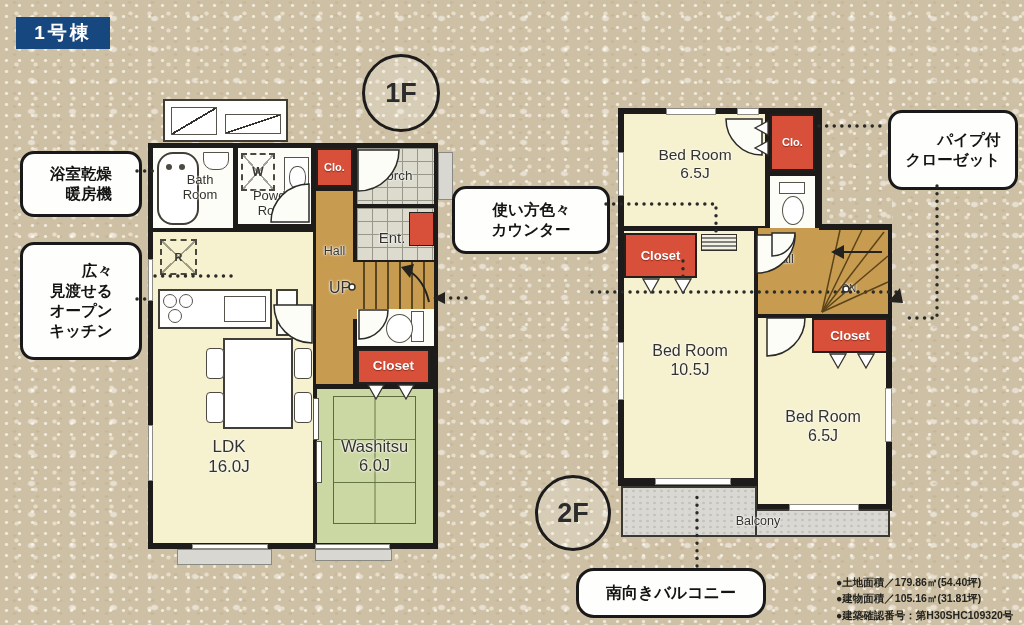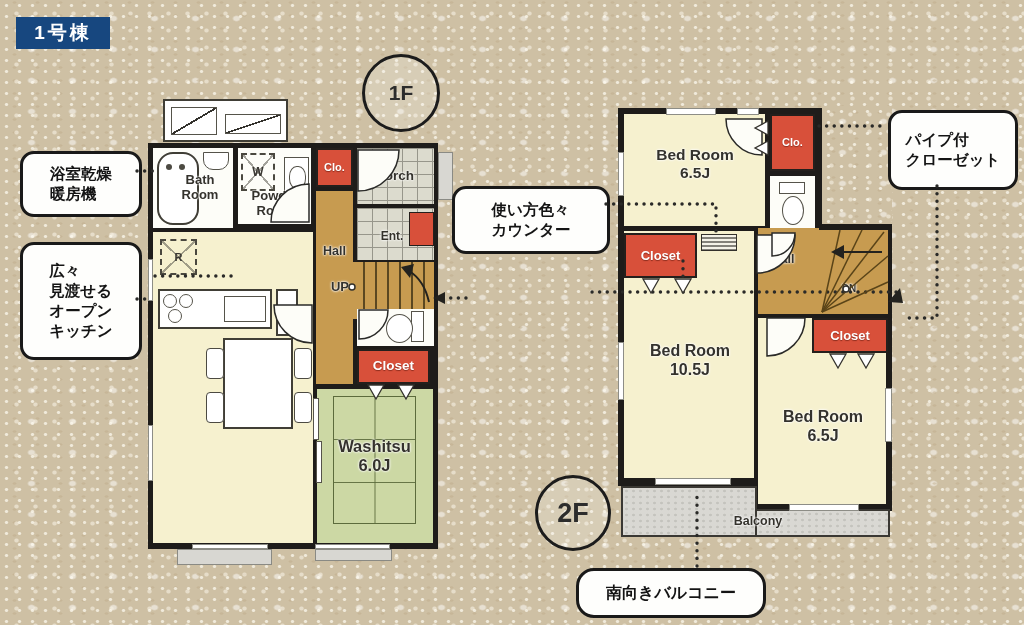--- a/index.html
+++ b/index.html
@@ -24,24 +24,24 @@
   .room{position:absolute;box-sizing:border-box}
   .cream{background:#f6f1cf}
   .green{background:#ccd8a4}
   .red{background:#d8503a;display:flex;align-items:center;justify-content:center;border:2px solid #241f1c;box-sizing:border-box}
   .brown{background:#c79b50}
   .white{background:#fdfdf8}
   .tile{background-color:#dcdbce;background-image:linear-gradient(#97968b 1px,transparent 1px),linear-gradient(90deg,#97968b 1px,transparent 1px);background-size:15px 13px}
   .gray{background:#d8d7d2;border:1px solid #8a8a84;box-sizing:border-box}
   .balc{background:#d9d8d3;border:2px solid #3a3833;box-sizing:border-box;
     background-image:radial-gradient(rgba(120,120,112,.22) 1px,transparent 2px);background-size:7px 6px}
-  .lbl{position:absolute;font-weight:bold;color:#34322c;text-align:center;line-height:1.18;white-space:nowrap;
+  .lbl{position:absolute;font-weight:normal;color:#34322c;text-align:center;line-height:1.18;white-space:nowrap;
     text-shadow:0 0 2px #fff,0 0 3px #fff,0 0 1px #fff}
   .redtext{color:#fff;font-weight:bold;text-align:center;line-height:1.05;text-shadow:0 1px 1px rgba(90,20,10,.6);white-space:nowrap}
-  .callout{position:absolute;background:#fefefc;border:3px solid #191919;border-radius:14px;display:flex;align-items:center;justify-content:center;text-align:left;font-weight:bold;color:#141414;line-height:1.3}
+  .callout{position:absolute;background:#fefefc;border:3px solid #191919;border-radius:14px;display:flex;align-items:center;justify-content:center;text-align:right;font-weight:bold;color:#141414;line-height:1.3}
   .circleF{position:absolute;border:3.5px solid #1c1c1c;border-radius:50%;display:flex;align-items:center;justify-content:center;font-weight:bold;color:#2c2c2c;background:rgba(252,250,244,.22)}
   .dash{position:absolute;box-sizing:border-box;border:2px dashed #4a483f;display:flex;align-items:center;justify-content:center;font-weight:bold;color:#3a3833;
     background-image:linear-gradient(to top right,transparent 48%,rgba(90,88,78,.55) 48% 52%,transparent 52%),linear-gradient(to bottom right,transparent 48%,rgba(90,88,78,.55) 48% 52%,transparent 52%)}
   .fixture{position:absolute;box-sizing:border-box;background:#fff;border:2px solid #403e36}
   .thinfix{position:absolute;box-sizing:border-box;background:#fff;border:1.5px solid #55534a}
   .window{position:absolute;background:#fff;box-shadow:inset 0 0 0 1px #8d8d86}
   .treads{background-image:repeating-linear-gradient(90deg,transparent 0 10.5px,#5a4721 10.5px 12px)}
   .stripes{position:absolute;box-sizing:border-box;border:1.5px solid #33312c;background:repeating-linear-gradient(#f4f2e8 0 2.5px,#83817a 2.5px 4px)}
   .tatami{position:absolute;box-sizing:border-box;border:1.5px solid #5c6b3c;
     background-image:linear-gradient(rgba(92,107,60,.9) 1.2px,transparent 1.2px),linear-gradient(90deg,rgba(92,107,60,.9) 1.2px,transparent 1.2px);
@@ -51,21 +51,21 @@
   .legal{position:absolute;font-weight:bold;color:#23231f;line-height:1.55;text-align:left}
   .badge{position:absolute;background:#17477f;color:#fff;display:flex;align-items:center;justify-content:center;font-weight:bold;letter-spacing:3px}
   svg.overlay{position:absolute;left:0;top:0;pointer-events:none}
 </style>
 </head>
 <body>
 
 <div class="canvas">
 
   <div class="badge" style="left:16px;top:17px;width:94px;height:32px;font-size:19px">1号棟</div>
-  <div class="circleF" style="left:362px;top:54px;width:72px;height:72px;font-size:21px">1F</div>
+  <div class="circleF" style="left:362px;top:54px;width:72px;height:72px;font-size:27px">1F</div>
   <div class="circleF" style="left:535px;top:475px;width:70px;height:70px;font-size:27px">2F</div>
 
   <div class="wall" style="left:148px;top:143px;width:290px;height:406px"></div>
 
   <div class="fixture" style="left:163px;top:99px;width:125px;height:43px;border-width:2px">
     <div class="thinfix" style="left:6px;top:6px;width:46px;height:28px;background-image:linear-gradient(to bottom right,transparent 48%,#33312c 48% 52%,transparent 52%)"></div>
     <div class="thinfix" style="left:60px;top:13px;width:56px;height:20px;background-image:linear-gradient(to bottom right,transparent 48%,#33312c 48% 52%,transparent 52%)"></div>
   </div>
 
   <div class="room white" style="left:153px;top:148px;width:80px;height:80px"></div>
@@ -126,23 +126,24 @@
   <div class="window" style="left:148px;top:259px;width:5px;height:42px"></div>
   <div class="window" style="left:148px;top:425px;width:5px;height:56px"></div>
   <div class="window" style="left:192px;top:544px;width:76px;height:5px"></div>
   <div class="window" style="left:315px;top:544px;width:75px;height:5px"></div>
   <div class="gray" style="position:absolute;left:177px;top:549px;width:95px;height:16px"></div>
   <div class="gray" style="position:absolute;left:315px;top:549px;width:77px;height:12px"></div>
 
   <div class="lbl" style="left:168px;top:172px;width:64px;font-size:13px">Bath<br>Room</div>
   <div class="lbl" style="left:240px;top:188px;width:70px;font-size:13px">Powder<br>Room</div>
   <div class="lbl" style="left:365px;top:168px;width:60px;font-size:13.5px">Porch</div>
-  <div class="lbl" style="left:367px;top:229px;width:50px;font-size:12px">Ent.</div>
+  <div class="lbl" style="left:367px;top:229px;width:50px;font-size:15px">Ent.</div>
   <div class="lbl" style="left:317px;top:244px;width:35px;font-size:12.5px">Hall</div>
-  <div class="lbl" style="left:326px;top:279px;width:28px;font-size:13px">UP</div>
+  <div class="lbl" style="left:326px;top:279px;width:28px;font-size:16px">UP</div>
+  <div class="lbl" style="left:192px;top:437px;width:74px;font-size:17px">LDK<br>16.0J</div>
   <div class="lbl" style="left:323px;top:437px;width:103px;font-size:16.5px">Washitsu<br>6.0J</div>
 
   <div class="wall" style="left:618px;top:108px;width:274px;height:378px"></div>
   <div class="wall" style="left:753px;top:480px;width:139px;height:31px"></div>
   <div class="texture abs" style="left:822px;top:106px;width:70px;height:118px"></div>
 
   <div class="room cream" style="left:624px;top:114px;width:141px;height:112px"></div>
   <div class="room red" style="left:770px;top:114px;width:45px;height:57px">
       <span class="redtext" style="font-size:11px">Clo.</span>
     </div>
@@ -181,20 +182,21 @@
   <div class="lbl" style="left:762px;top:252px;width:42px;font-size:12.5px">Hall</div>
   <div class="lbl" style="left:836px;top:283px;width:26px;font-size:10px">DN</div>
   <div class="lbl" style="left:722px;top:514px;width:72px;font-size:12.5px">Balcony</div>
 
   <div class="callout" style="left:20px;top:151px;width:116px;height:60px;font-size:15.5px">浴室乾燥<br>暖房機</div>
   <div class="callout" style="left:20px;top:242px;width:116px;height:112px;font-size:15.5px">広々<br>見渡せる<br>オープン<br>キッチン</div>
   <div class="callout" style="left:452px;top:186px;width:152px;height:62px;font-size:15.5px">使い方色々<br>カウンター</div>
   <div class="callout" style="left:888px;top:110px;width:124px;height:74px;font-size:15.5px">パイプ付<br>クローゼット</div>
   <div class="callout" style="left:576px;top:568px;width:184px;height:44px;font-size:16px;border-radius:18px">南向きバルコニー</div>
 
+  <div class="legal" style="left:836px;top:574px;width:186px;font-size:10.5px">●土地面積／179.86㎡(54.40坪)<br>●建物面積／105.16㎡(31.81坪)<br>●建築確認番号：第H30SHC109320号</div>
 
   <svg class="overlay" width="1024" height="625" viewBox="0 0 1024 625">
     <g stroke="#2a2a28" stroke-width="3.4" stroke-linecap="round" stroke-dasharray="0.1 7.5" fill="none">
       <path d="M137 171 H153"></path>
       <path d="M137 299 H152"></path>
       <path d="M155 276 H238"></path>
       <path d="M606 204 H716 V231"></path>
       <path d="M466 298 H446"></path>
       <path d="M592 292 H902"></path>
       <path d="M819 126 H886"></path>

